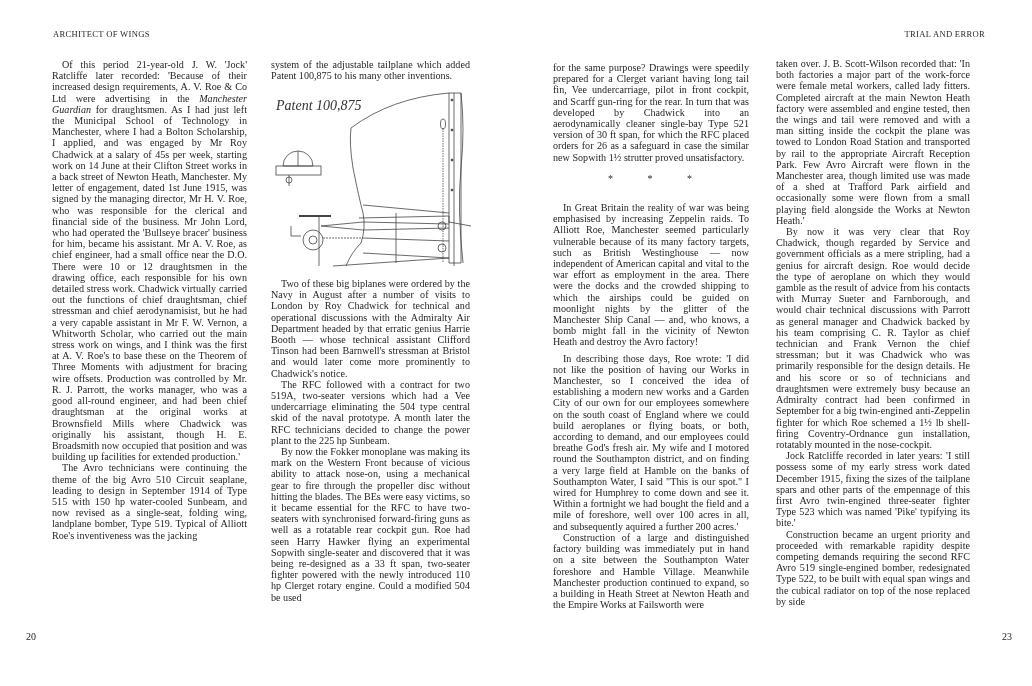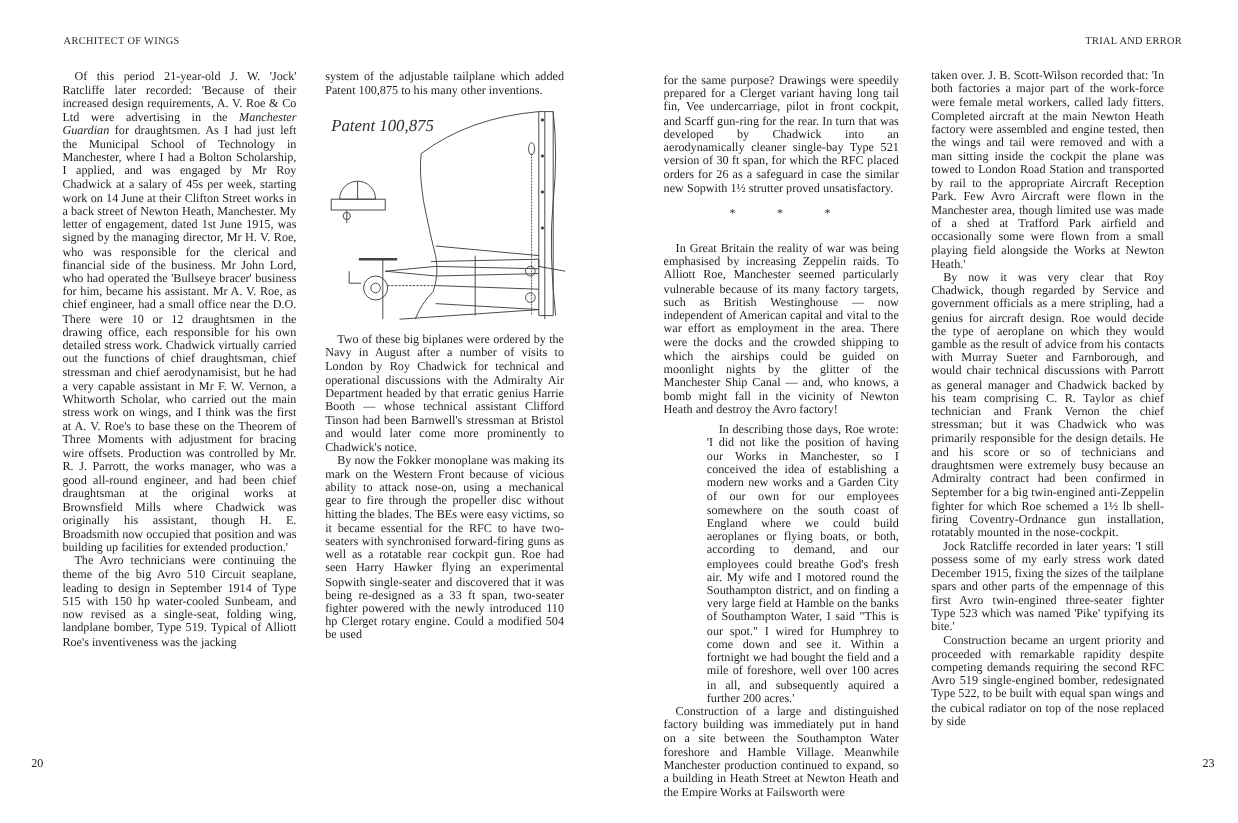--- a/index.html
+++ b/index.html
@@ -17,21 +17,21 @@
   .page-right .running-head { right: 35px; }
   .folio { position: absolute; top: 631px; font-size: 10px; color: #222; }
   .page-left .folio { left: 26px; }
   .page-right .folio { right: 8px; }
   .col {
     position: absolute; font-size: 10.15px; line-height: 11.2px; text-align: justify;
     hyphens: none;
   }
   .col p { margin: 0; text-indent: 10px; }
   .col p.noindent { text-indent: 0; }
-  .col p.gap { margin-top: 5px; margin-left: 36px; }
+  .col p.gap { margin-top: 5px; }
   .col1 { left: 52px; top: 59px; width: 195px; }
   .col2 { left: 271px; top: 59px; width: 199px; }
   .col2b { left: 271px; top: 278px; width: 199px; }
   .col3 { left: 49px; top: 62px; width: 196px; }
   .col3b { left: 49px; top: 202px; width: 196px; }
   .col4 { left: 272px; top: 58px; width: 194px; }
   .stars { text-align: center; margin: 10px 0 0 0; font-size: 10px; letter-spacing: 16px; padding-left: 14px; }
   .figure { position: absolute; left: 271px; top: 88px; width: 215px; height: 180px; }
   .caption {
     position: absolute; left: 5px; top: 10px; font-style: italic; font-size: 14px; color: #333;
@@ -94,20 +94,21 @@
         <circle cx="181" cy="42" r="1" fill="#444"></circle>
         <circle cx="181" cy="72" r="1" fill="#444"></circle>
         <circle cx="181" cy="102" r="1" fill="#444"></circle>
       </g>
     </svg>
     <div class="caption">Patent 100,875</div>
   </div>
 
   <div class="col col2b">
     <p>Two of these big biplanes were ordered by the Navy in August after a number of visits to London by Roy Chadwick for technical and operational discussions with the Admiralty Air Department headed by that erratic genius Harrie Booth — whose technical assistant Clifford Tinson had been Barnwell's stressman at Bristol and would later come more prominently to Chadwick's notice.</p>
+    <p>The RFC followed with a contract for two 519A, two-seater versions which had a Vee undercarriage eliminating the 504 type central skid of the naval prototype. A month later the RFC technicians decided to change the power plant to the 225 hp Sunbeam.</p>
     <p>By now the Fokker monoplane was making its mark on the Western Front because of vicious ability to attack nose-on, using a mechanical gear to fire through the propeller disc without hitting the blades. The BEs were easy victims, so it became essential for the RFC to have two-seaters with synchronised forward-firing guns as well as a rotatable rear cockpit gun. Roe had seen Harry Hawker flying an experimental Sopwith single-seater and discovered that it was being re-designed as a 33 ft span, two-seater fighter powered with the newly introduced 110 hp Clerget rotary engine. Could a modified 504 be used</p>
   </div>
 
   <div class="folio">20</div>
 </div>
 
 <div class="page page-right">
   <div class="running-head">TRIAL AND ERROR</div>
 
   <div class="col col3">

